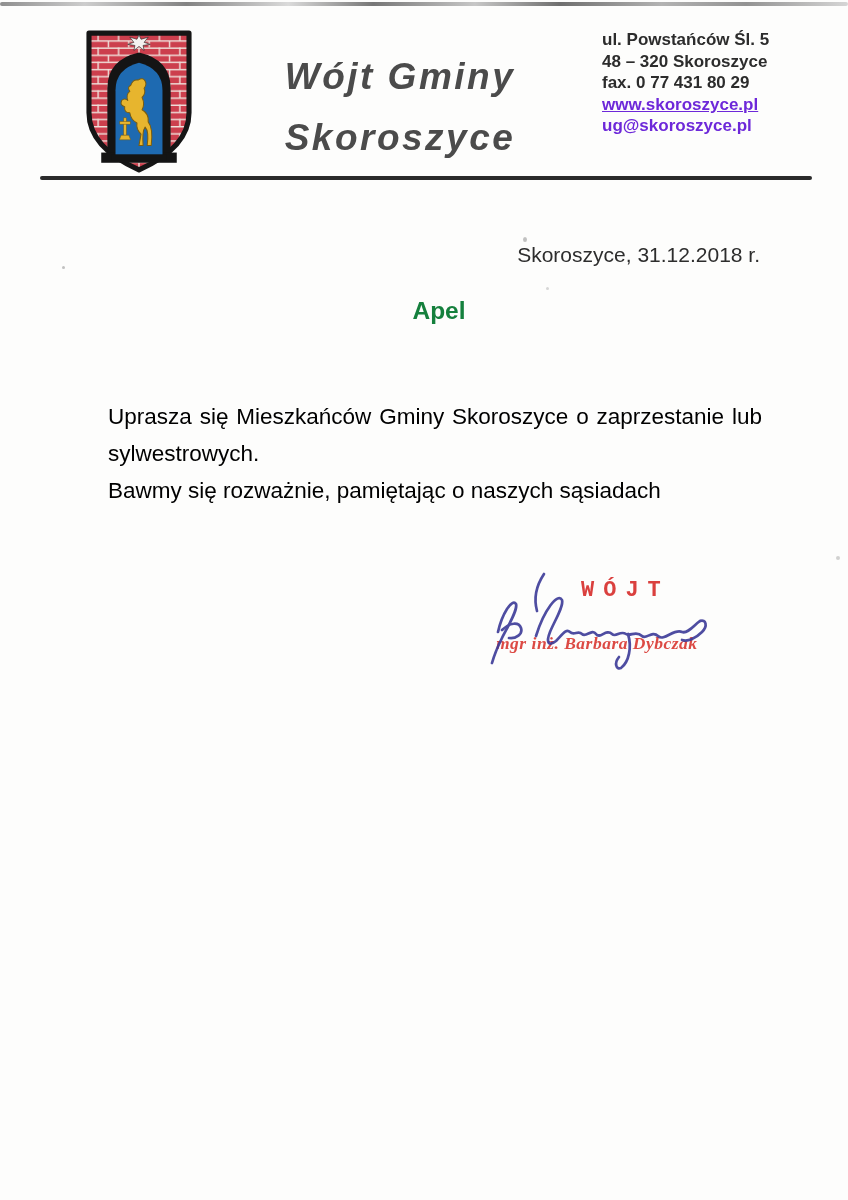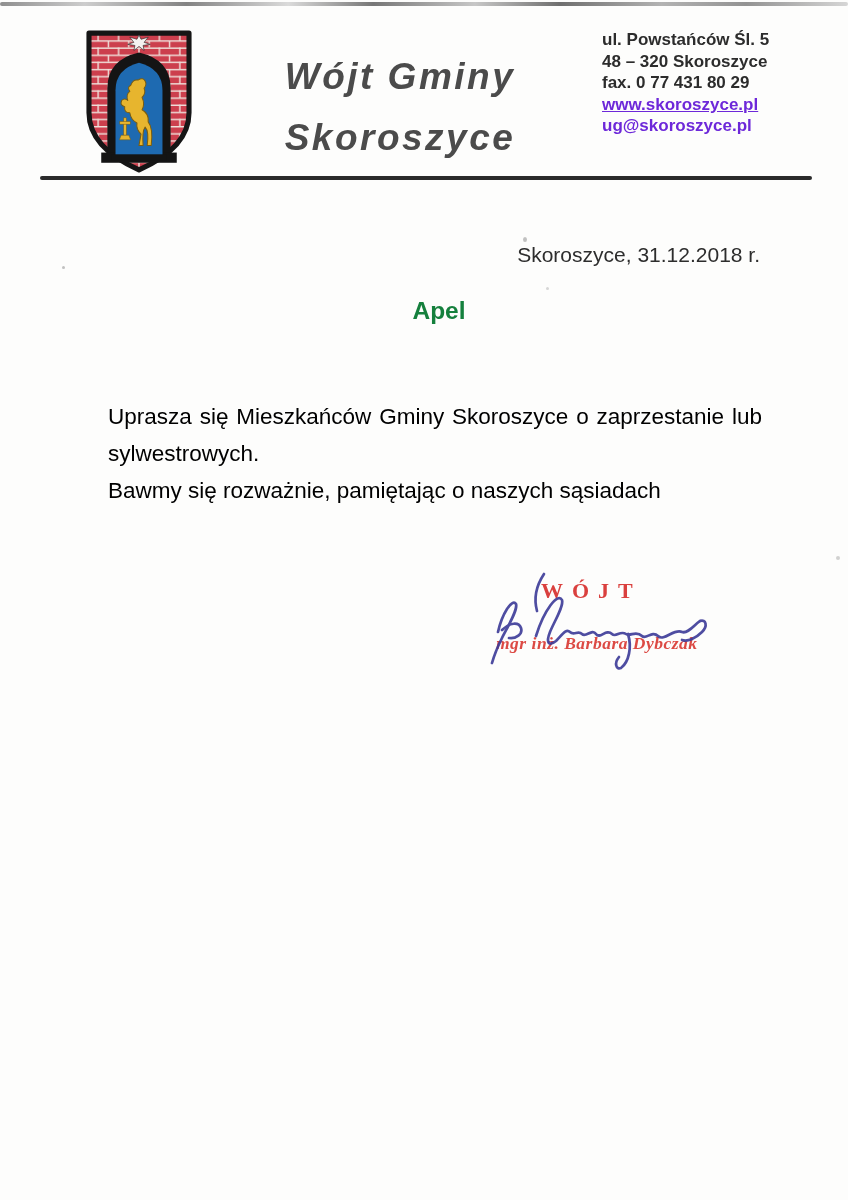--- a/index.html
+++ b/index.html
@@ -55,22 +55,22 @@
     font-size:24.5px; font-weight:bold; color:#15803d;
   }
   .letter-body {
     position:absolute; left:108px; top:398px; width:654px;
     font-size:22.5px; line-height:37px; color:#000000;
   }
   .para .line { text-align:justify; text-align-last:justify; }
   .para .line:last-child { text-align-last:left; }
 
   .stamp-title {
-    position:absolute; left:541px; top:578px;
-    font-family:Liberation Serif, serif;
+    position:absolute; left:581px; top:578px;
+    font-family:Liberation Mono, monospace;
     font-weight:bold; font-size:22px; letter-spacing:9px;
     color:#da403e;
   }
   .stamp-name {
     position:absolute; left:496px; top:633px;
     font-family:"Liberation Serif", serif;
     font-weight:bold; font-style:italic; font-size:17.5px;
     letter-spacing:.5px;
     color:#dc4a44;
   }

